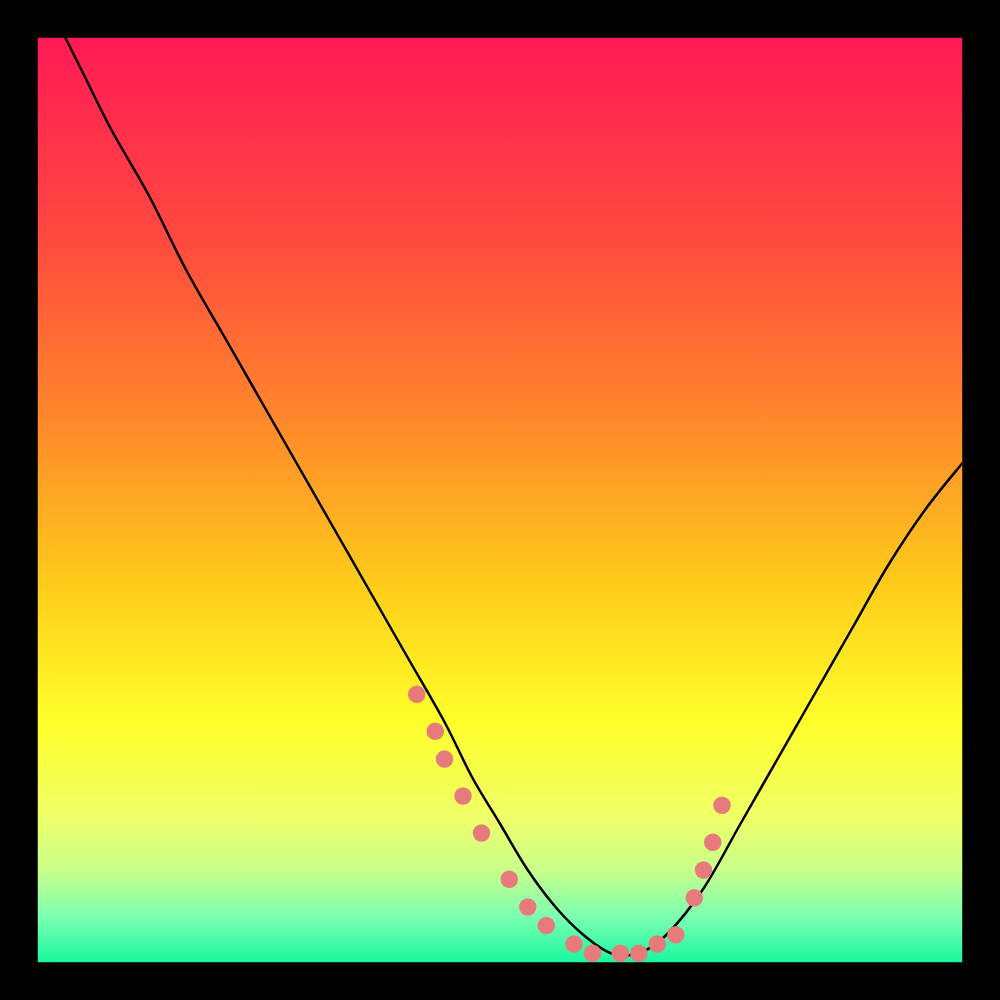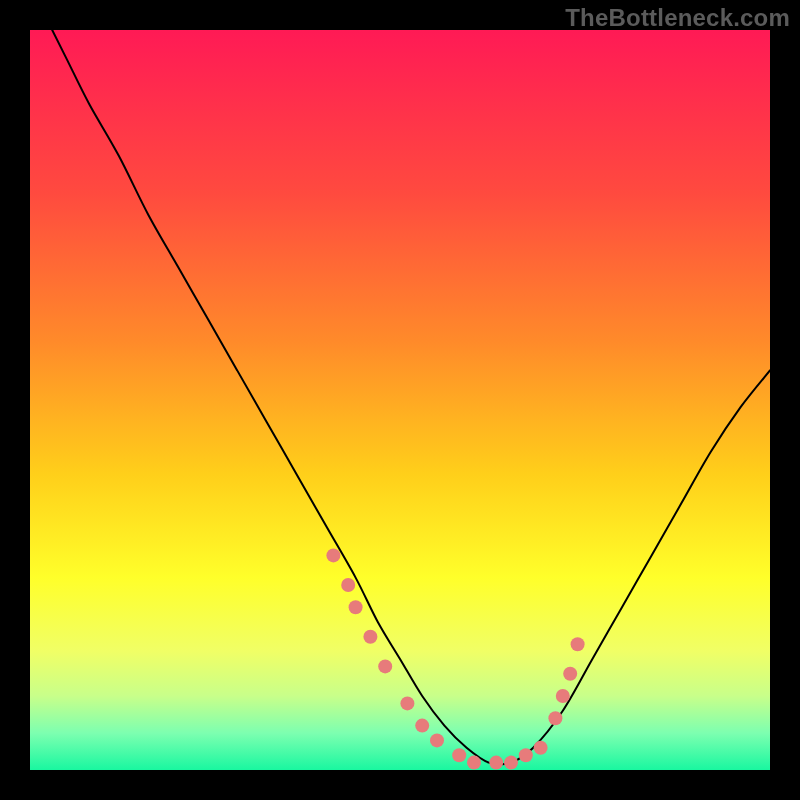--- a/index.html
+++ b/index.html
@@ -33,21 +33,20 @@
     top: 30px;
     width: 740px;
     height: 740px;
   }
   svg { display: block; }
 </style>
 </head>
 <body>
 
 <div class="frame">
-  <div class="watermark">TheBottleneck.com</div>
   <div class="plot">
     <svg id="chart-svg" width="740" height="740" viewBox="0 0 740 740">
         <defs>
           <linearGradient id="bg-grad" x1="0" y1="0" x2="0" y2="1">
             <stop offset="0%" stop-color="#ff1a55"></stop>
             <stop offset="22%" stop-color="#ff4a3f"></stop>
             <stop offset="42%" stop-color="#ff8a2a"></stop>
             <stop offset="60%" stop-color="#ffcf1a"></stop>
             <stop offset="74%" stop-color="#ffff2a"></stop>
             <stop offset="84%" stop-color="#f0ff66"></stop>

